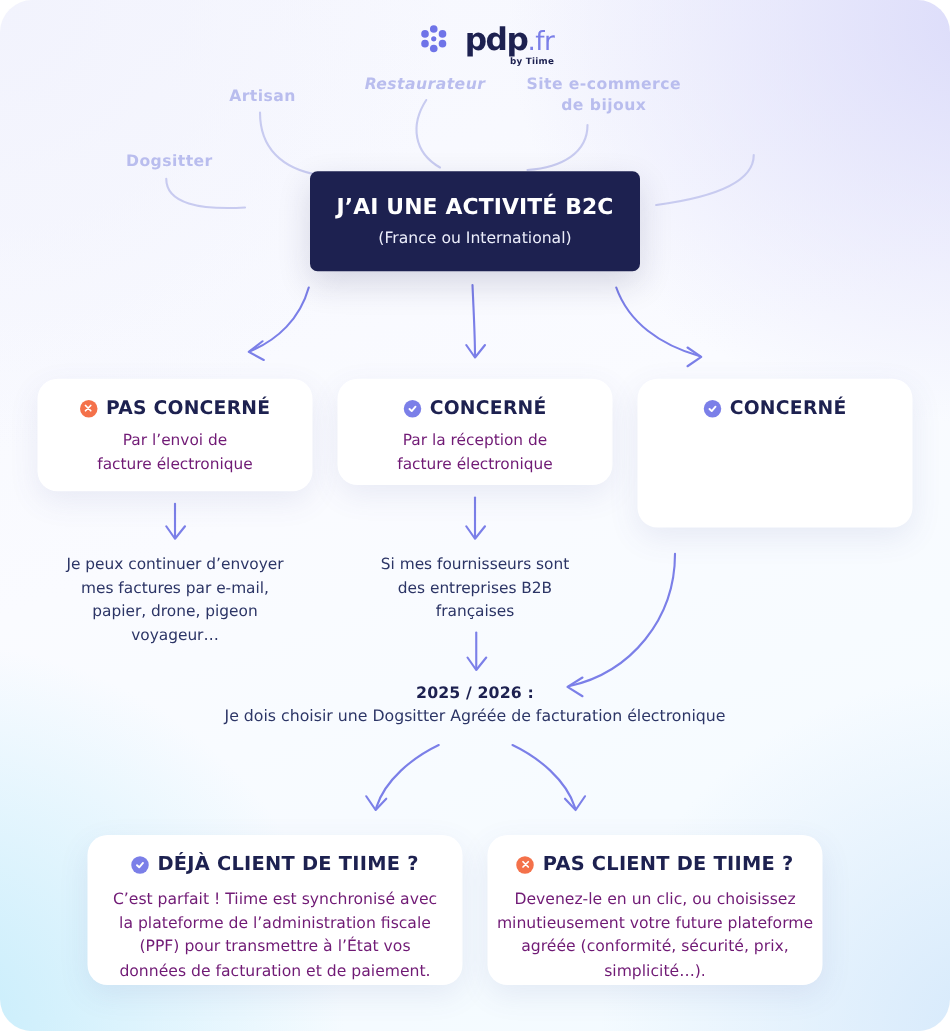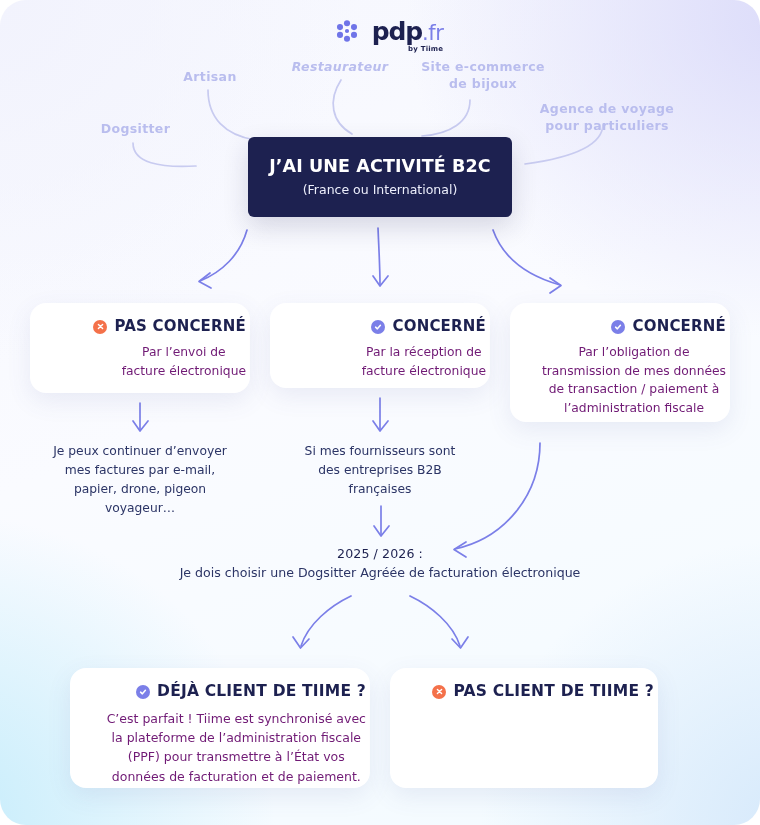--- a/index.html
+++ b/index.html
@@ -67,21 +67,21 @@
   }
   #hero .h2{
     color:#eceefb;font-size:12.5px;font-weight:normal;margin-top:9px;line-height:1;
   }
 
   
   .card{
     position:absolute;
     background:#ffffff;border-radius:16px;
     box-shadow:0 8px 24px rgba(80,90,160,.10);
-    display:flex;flex-direction:column;align-items:flex-end;
+    display:flex;flex-direction:column;align-items:center;
     padding:16px 4px 17px;
     box-sizing:border-box;
   }
   .card-head{display:flex;align-items:center;gap:7px;margin-bottom:9px;}
   .card-title{
     color:#1d2150;font-size:15px;font-weight:bold;letter-spacing:.2px;line-height:1;
   }
   .card-body{
     color:#701a75;font-size:12.3px;line-height:1.52;text-align:center;white-space:pre-line;
   }
@@ -103,21 +103,21 @@
     position:absolute;
     color:#2c3566;font-size:12.3px;line-height:1.55;text-align:center;white-space:pre-line;
   }
   #note1{left:30px;top:442px;width:220px;}
   #note2{left:270px;top:442px;width:220px;}
 
   #milestone{
     position:absolute;left:80px;top:545px;width:600px;text-align:center;
   }
   #milestone .ms-date{
-    color:#1d2150;font-size:12.6px;font-weight:normal;line-height:1.5;letter-spacing:.1px;
+    color:#1d2150;font-size:12.6px;font-weight:bold;line-height:1.5;letter-spacing:.1px;
   }
   #milestone .ms-text{
     color:#2c3566;font-size:12.6px;line-height:1.5;
   }
 
   
   #bcard1{left:70px;top:668px;width:300px;height:120px;}
   #bcard2{left:390px;top:668px;width:268px;height:120px;}
   #bcard1 .card-title,#bcard2 .card-title{font-size:15.5px;}
   #bcard1 .card-body,#bcard2 .card-body{font-size:12.5px;line-height:1.55;}
@@ -181,22 +181,20 @@
       <span class="wm-fr">.fr</span>
       <span class="wm-by">by Tiime</span>
     </div>
   </div>
 
   <div class="persona" style="left:78px;top:121px;width:115px;">Dogsitter</div>
   <div class="persona" style="left:155px;top:69px;width:110px;">Artisan</div>
   <div class="persona" style="left:276px;top:59px;width:128px;font-style:italic;">Restaurateur</div>
   <div class="persona" style="left:408px;top:59px;width:150px;">Site e-commerce
 de bijoux</div>
-  <div class="persona" style="left:528px;top:101px;width:158px;">Agence de voyage
-pour particuliers</div>
 
   <div id="hero">
     <div class="h1">J’AI UNE ACTIVITÉ B2C</div>
     <div class="h2">(France ou International)</div>
   </div>
 
   <div class="card" id="card1">
     <div class="card-head">
       <span class="badge badge-x">
         <svg width="7" height="7" viewBox="0 0 10 10">
@@ -224,24 +222,20 @@
 
   <div class="card" id="card3">
     <div class="card-head">
       <span class="badge badge-v">
         <svg width="8" height="8" viewBox="0 0 10 10">
             <path d="M2 5.2 L4.2 7.3 L8 2.9" fill="none" stroke="#ffffff" stroke-width="1.9" stroke-linecap="round" stroke-linejoin="round"></path>
           </svg>
       </span>
       <span class="card-title">CONCERNÉ</span>
     </div>
-    <div class="card-body">Par l’obligation de
-transmission de mes données
-de transaction / paiement à
-l’administration fiscale</div>
   </div>
 
   <div class="note" id="note1">Je peux continuer d’envoyer
 mes factures par e-mail,
 papier, drone, pigeon
 voyageur…</div>
   <div class="note" id="note2">Si mes fournisseurs sont
 des entreprises B2B
 françaises</div>
 
@@ -267,15 +261,19 @@
 
   <div class="card" id="bcard2">
     <div class="card-head">
       <span class="badge badge-x">
         <svg width="7" height="7" viewBox="0 0 10 10">
             <path d="M2 2 L8 8 M8 2 L2 8" stroke="#ffffff" stroke-width="2" stroke-linecap="round"></path>
           </svg>
       </span>
       <span class="card-title">PAS CLIENT DE TIIME ?</span>
     </div>
+    <div class="card-body">Devenez-le en un clic, ou choisissez
+minutieusement votre future plateforme
+agréée (conformité, sécurité, prix,
+simplicité…).</div>
   </div>
 
 </div>
 
 </body></html>

